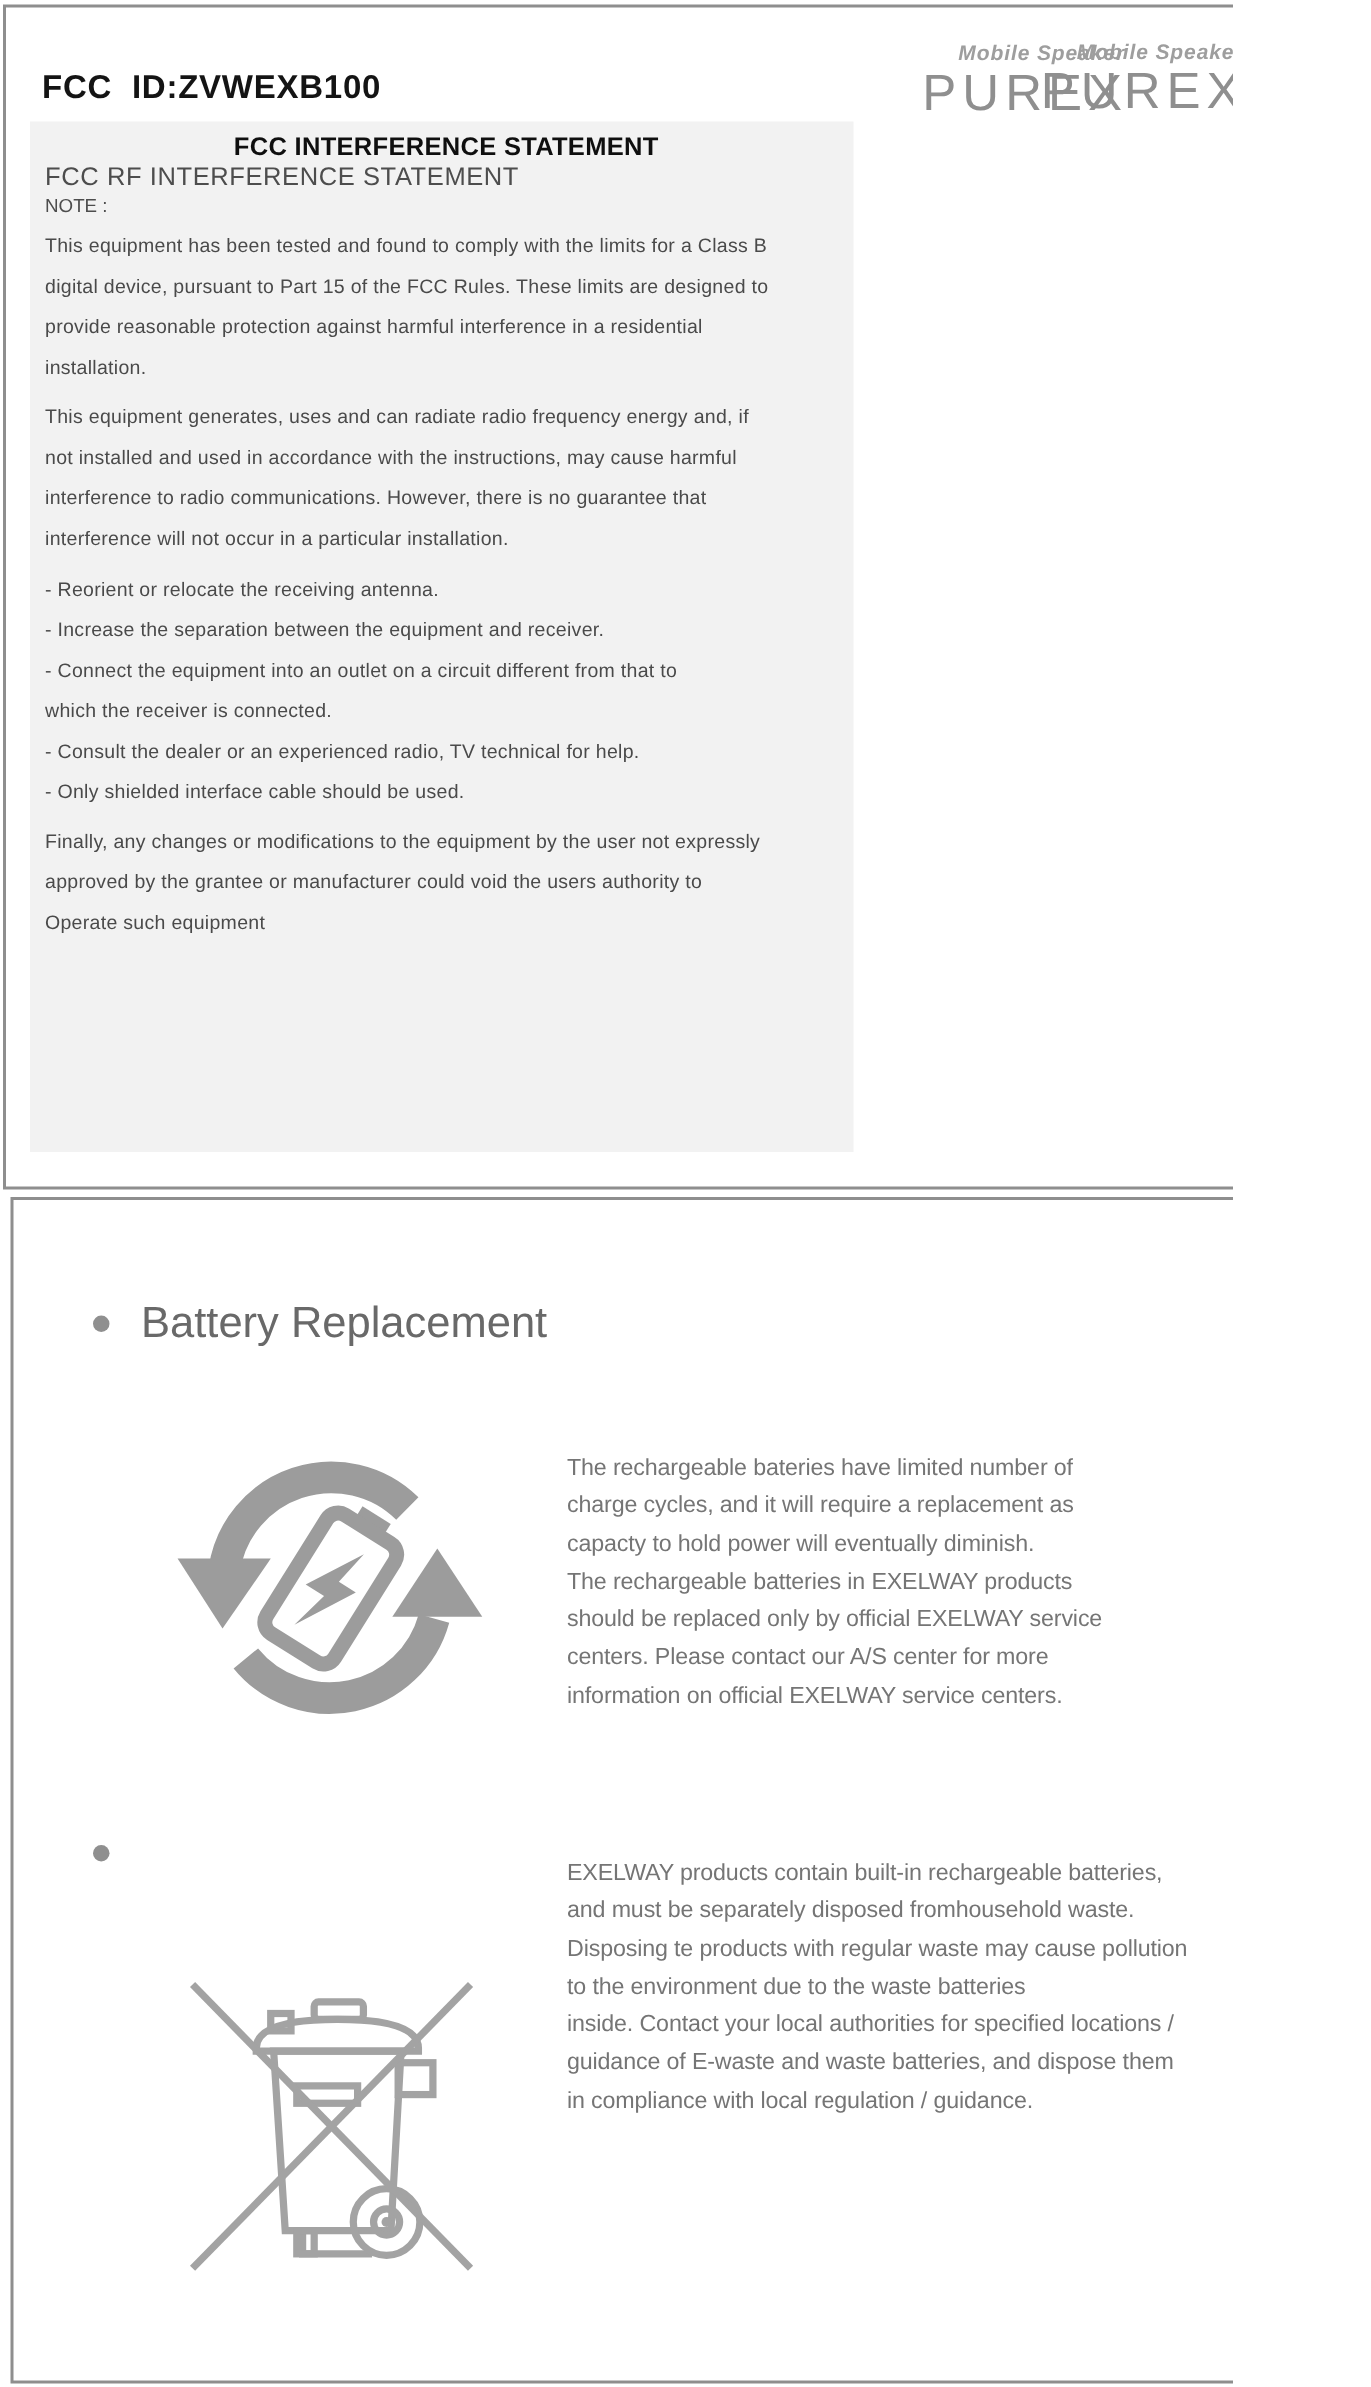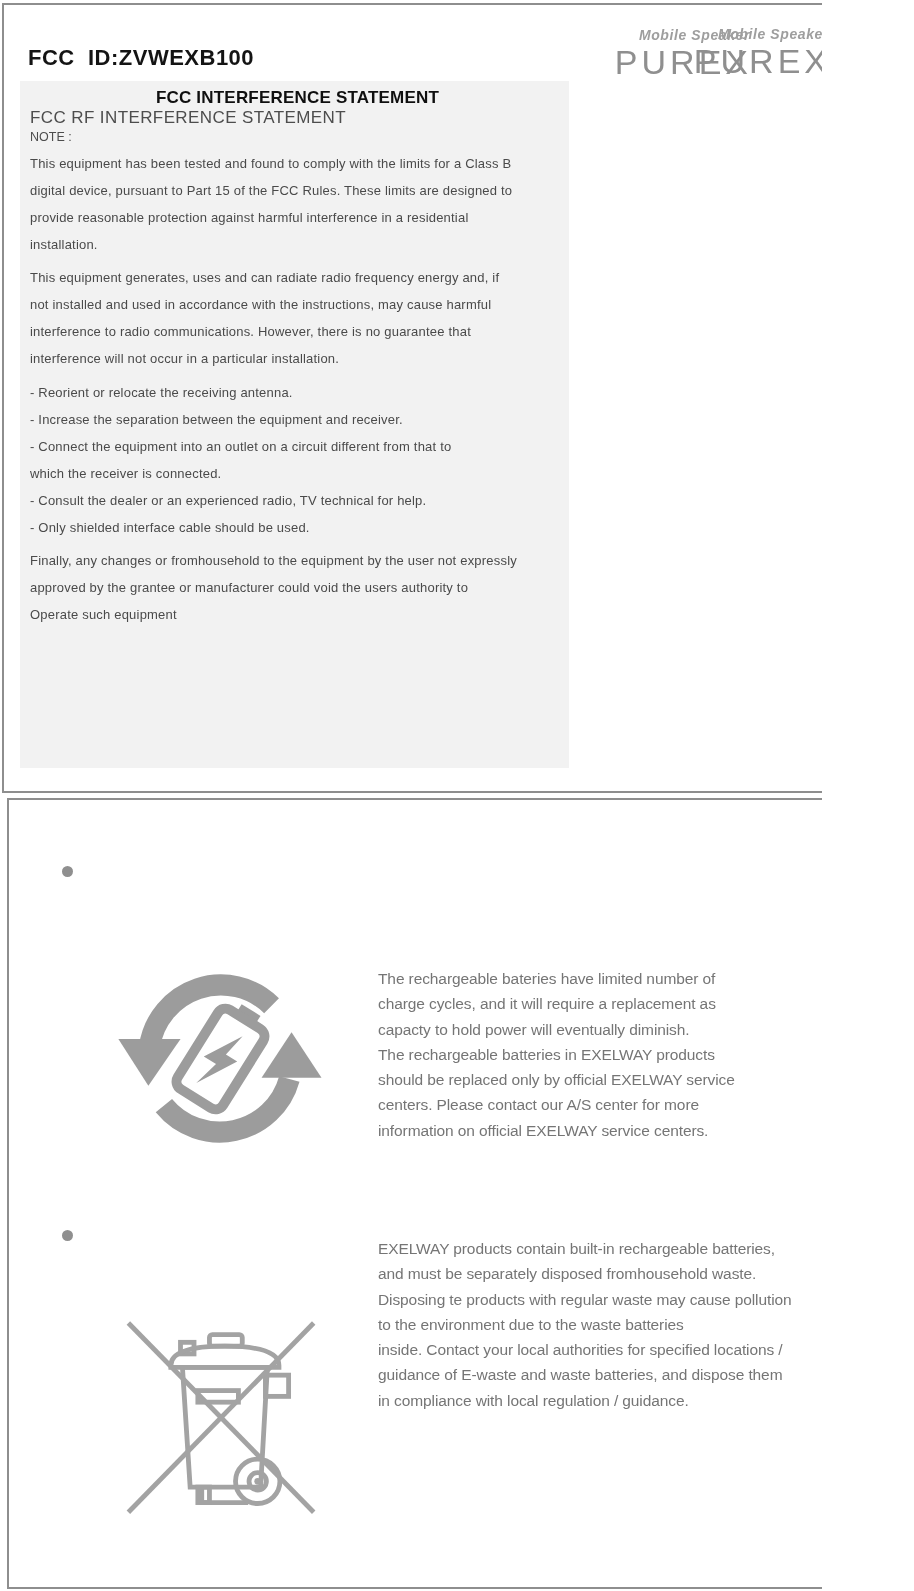--- a/index.html
+++ b/index.html
@@ -157,35 +157,36 @@
       <div class="body-block">This equipment generates, uses and can radiate radio frequency energy and, if
 not installed and used in accordance with the instructions, may cause harmful
 interference to radio communications. However, there is no guarantee that
 interference will not occur in a particular installation.</div>
       <div class="body-block tight">- Reorient or relocate the receiving antenna.
 - Increase the separation between the equipment and receiver.
 - Connect the equipment into an outlet on a circuit different from that to
 which the receiver is connected.
 - Consult the dealer or an experienced radio, TV technical for help.
 - Only shielded interface cable should be used.</div>
-      <div class="body-block">Finally, any changes or fromhousehold to the equipment by the user not expressly
+      <div class="body-block">Finally, any changes or modifications to the equipment by the user not expressly
 approved by the grantee or manufacturer could void the users authority to
 Operate such equipment</div>
     </div>
   </div>
 
   <div class="doc-box" id="box2"></div>
 
   <div class="logo" id="logo2">
     <span class="tagline">Mobile Speaker</span>
     <span class="brand">PUREX</span>
   </div>
 
   <div class="section-heading" id="heading-battery">
     <span class="bullet-dot"></span>
+    <span class="label">Battery Replacement</span>
   </div>
 
   <div class="icon-slot" id="battery-icon-slot">
     <svg viewBox="0 0 200 200" aria-hidden="true">
       <g fill="none" stroke="#9c9c9c" stroke-width="19">
         <path d="M 36 89 A 65 65 0 0 1 146 52"></path>
         <path d="M 162 118 A 65 65 0 0 1 49 142"></path>
       </g>
       <polygon points="8,82 64,82 35,124" fill="#9c9c9c"></polygon>
       <polygon points="137,117 191,117 164,76" fill="#9c9c9c"></polygon>

